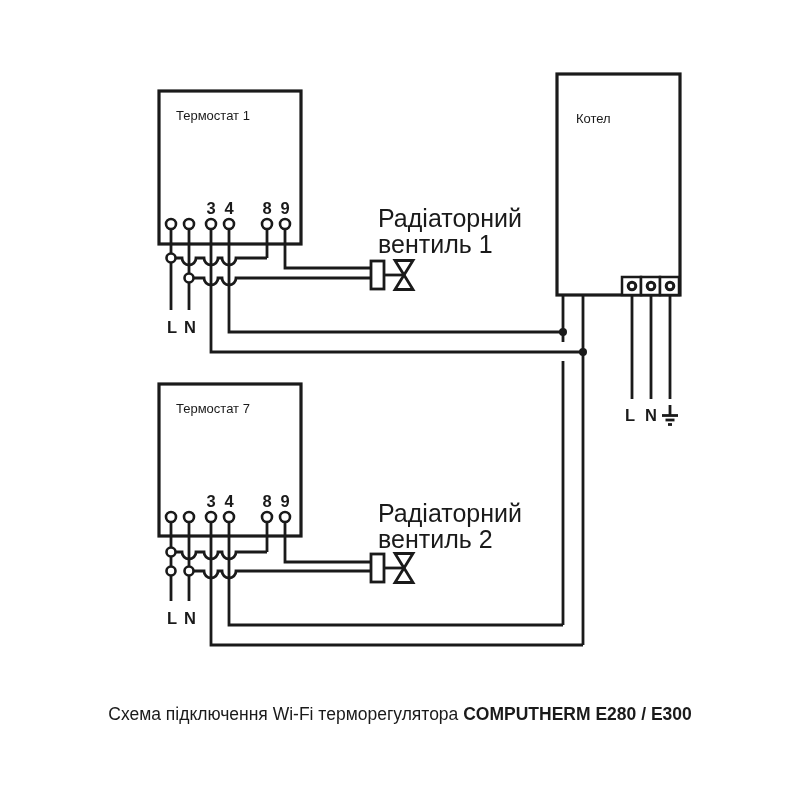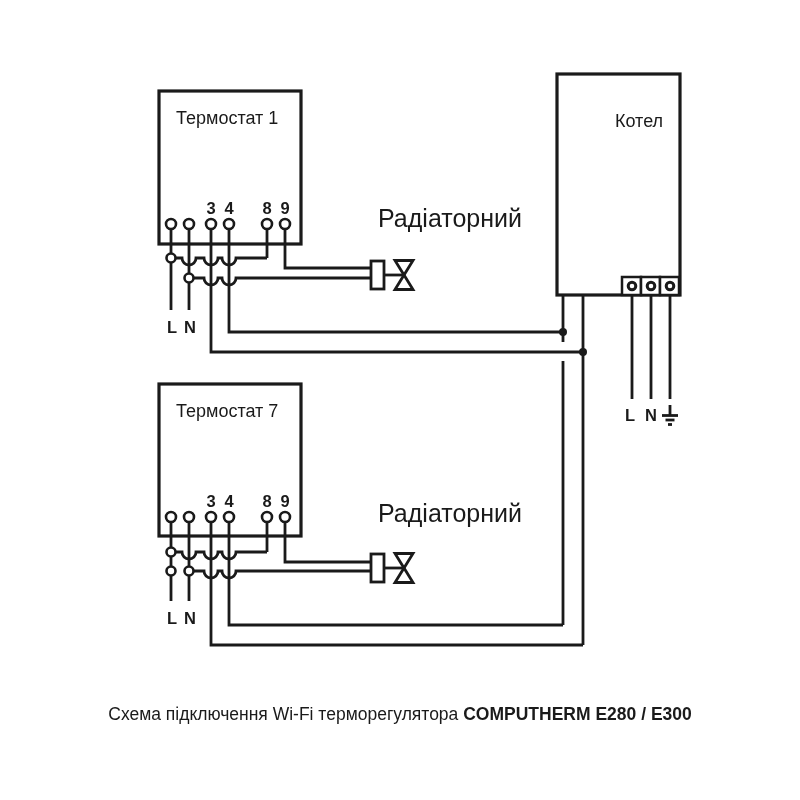--- a/index.html
+++ b/index.html
@@ -2,21 +2,21 @@
 <html style="--line: #1a1a1a;"><head>
 <meta charset="utf-8">
 <style>
   html,body{margin:0;padding:0;background:#fff;}
   #stage{
     position:relative;width:800px;height:800px;background:#fff;overflow:hidden;
     font-family:"Liberation Sans", sans-serif;color:var(--line,#1a1a1a);
   }
   #schematic{position:absolute;left:0;top:0;}
   .lbl{position:absolute;white-space:nowrap;color:var(--line,#1a1a1a);}
-  .box-label{font-size:18px;text-align:center;}
+  .box-label{font-size:13px;text-align:center;}
   .pin-num{font-size:16.5px;font-weight:bold;width:18px;text-align:center;}
   .pwr{font-size:16.5px;font-weight:bold;width:16px;text-align:center;}
   .valve-label{font-size:25px;line-height:25.5px;}
   .caption{left:0;top:704px;width:800px;text-align:center;font-size:17.5px;}
   .caption b{font-weight:bold;}
   
   .wire{fill:none;stroke:var(--line,#1a1a1a);stroke-width:2.8;}
   .boxline{fill:none;stroke:var(--line,#1a1a1a);stroke-width:3.2;}
   .node{fill:#fff;stroke:var(--line,#1a1a1a);stroke-width:2.6;}
   .dot{fill:var(--line,#1a1a1a);stroke:none;}
@@ -118,21 +118,21 @@
     <g>
       <path class="wire" d="M670 405 V415"></path>
       <path class="wire" d="M662 415.5 H678"></path>
       <path class="wire" d="M665.5 420 H674.5"></path>
       <path class="wire" d="M668 424.5 H672"></path>
     </g>
   </svg>
 
   <div class="lbl box-label" style="left:176px;top:108px;">Термостат 1</div>
   <div class="lbl box-label" style="left:176px;top:401px;">Термостат 7</div>
-  <div class="lbl box-label" style="left:615px;top:111px;">Котел</div>
+  <div class="lbl box-label" style="left:576px;top:111px;">Котел</div>
 
   <div class="lbl pin-num" style="left:202px;top:199px;">3</div>
   <div class="lbl pin-num" style="left:220px;top:199px;">4</div>
   <div class="lbl pin-num" style="left:258px;top:199px;">8</div>
   <div class="lbl pin-num" style="left:276px;top:199px;">9</div>
 
   <div class="lbl pin-num" style="left:202px;top:492px;">3</div>
   <div class="lbl pin-num" style="left:220px;top:492px;">4</div>
   <div class="lbl pin-num" style="left:258px;top:492px;">8</div>
   <div class="lbl pin-num" style="left:276px;top:492px;">9</div>
@@ -141,21 +141,23 @@
   <div class="lbl pwr" style="left:182px;top:318px;">N</div>
 
   <div class="lbl pwr" style="left:164px;top:609px;">L</div>
   <div class="lbl pwr" style="left:182px;top:609px;">N</div>
 
   <div class="lbl pwr" style="left:622px;top:406px;">L</div>
   <div class="lbl pwr" style="left:643px;top:406px;">N</div>
 
   <div class="lbl valve-label" style="left:378px;top:206px;">
     <div>Радіаторний</div>
+    <div>вентиль 1</div>
   </div>
   <div class="lbl valve-label" style="left:378px;top:501px;">
     <div>Радіаторний</div>
+    <div>вентиль 2</div>
   </div>
 
   <div class="lbl caption">
     <span>Схема підключення Wi-Fi терморегулятора </span><b>COMPUTHERM E280 / E300</b>
   </div>
 </div>
 
 </body></html>

